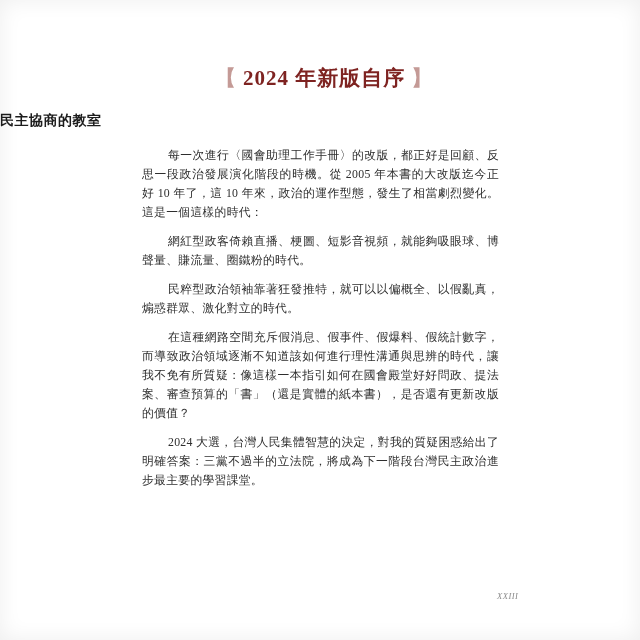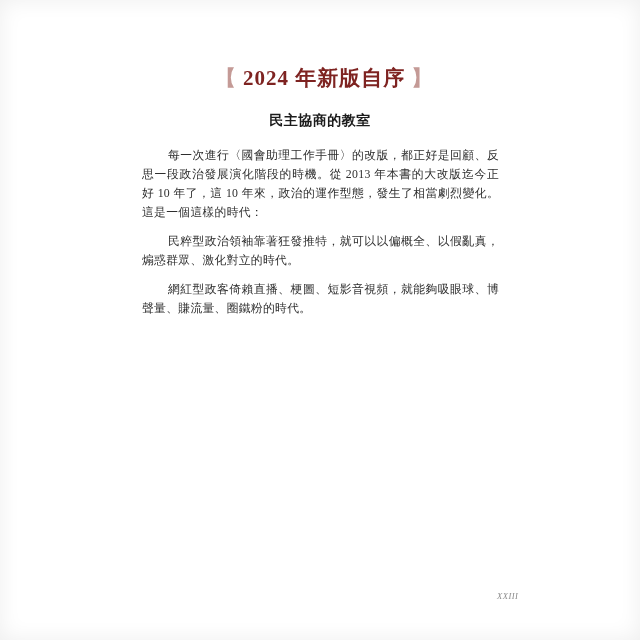--- a/index.html
+++ b/index.html
@@ -41,21 +41,20 @@
     color:var(--bracket-color);
     font-weight:bold;
     padding:0 6px;
   }
   .subtitle{
     position:absolute;
     top:112px;
     left:0;
     width:100%;
     margin:0;
-    text-align:center;
     font-size:14px;
     font-weight:bold;
     letter-spacing:0.5px;
     color:#1c1c1c;
   }
   .body-text{
     position:absolute;
     top:146px;
     left:142px;
     width:357px;
@@ -82,20 +81,22 @@
 </head>
 <body>
 
 <div class="sheet">
 
   <h1 class="title"><span class="bracket">【</span><span>2024 年新版自序</span><span class="bracket">】</span></h1>
 
   <h2 class="subtitle">民主協商的教室</h2>
 
   <div class="body-text">
-    <p>每一次進行〈國會助理工作手冊〉的改版，都正好是回顧、反思一段政治發展演化階段的時機。從 2013 年本書的大改版迄今正好 10 年了，這 10 年來，政治的運作型態，發生了相當劇烈變化。這是一個這樣的時代：</p>
+    <p>每一次進行〈國會助理工作手冊〉的改版，都正好是回顧、反思一段政治發展演化階段的時機。從 2005 年本書的大改版迄今正好 10 年了，這 10 年來，政治的運作型態，發生了相當劇烈變化。這是一個這樣的時代：</p>
+    <p>網紅型政客倚賴直播、梗圖、短影音視頻，就能夠吸眼球、博聲量、賺流量、圈鐵粉的時代。</p>
     <p>民粹型政治領袖靠著狂發推特，就可以以偏概全、以假亂真，煽惑群眾、激化對立的時代。</p>
-    <p>網紅型政客倚賴直播、梗圖、短影音視頻，就能夠吸眼球、博聲量、賺流量、圈鐵粉的時代。</p>
+    <p>在這種網路空間充斥假消息、假事件、假爆料、假統計數字，而導致政治領域逐漸不知道該如何進行理性溝通與思辨的時代，讓我不免有所質疑：像這樣一本指引如何在國會殿堂好好問政、提法案、審查預算的「書」（還是實體的紙本書），是否還有更新改版的價值？</p>
+    <p>2024 大選，台灣人民集體智慧的決定，對我的質疑困惑給出了明確答案：三黨不過半的立法院，將成為下一階段台灣民主政治進步最主要的學習課堂。</p>
   </div>
 
   <div class="page-number">XXIII</div>
 
 </div>
 
 </body></html>

